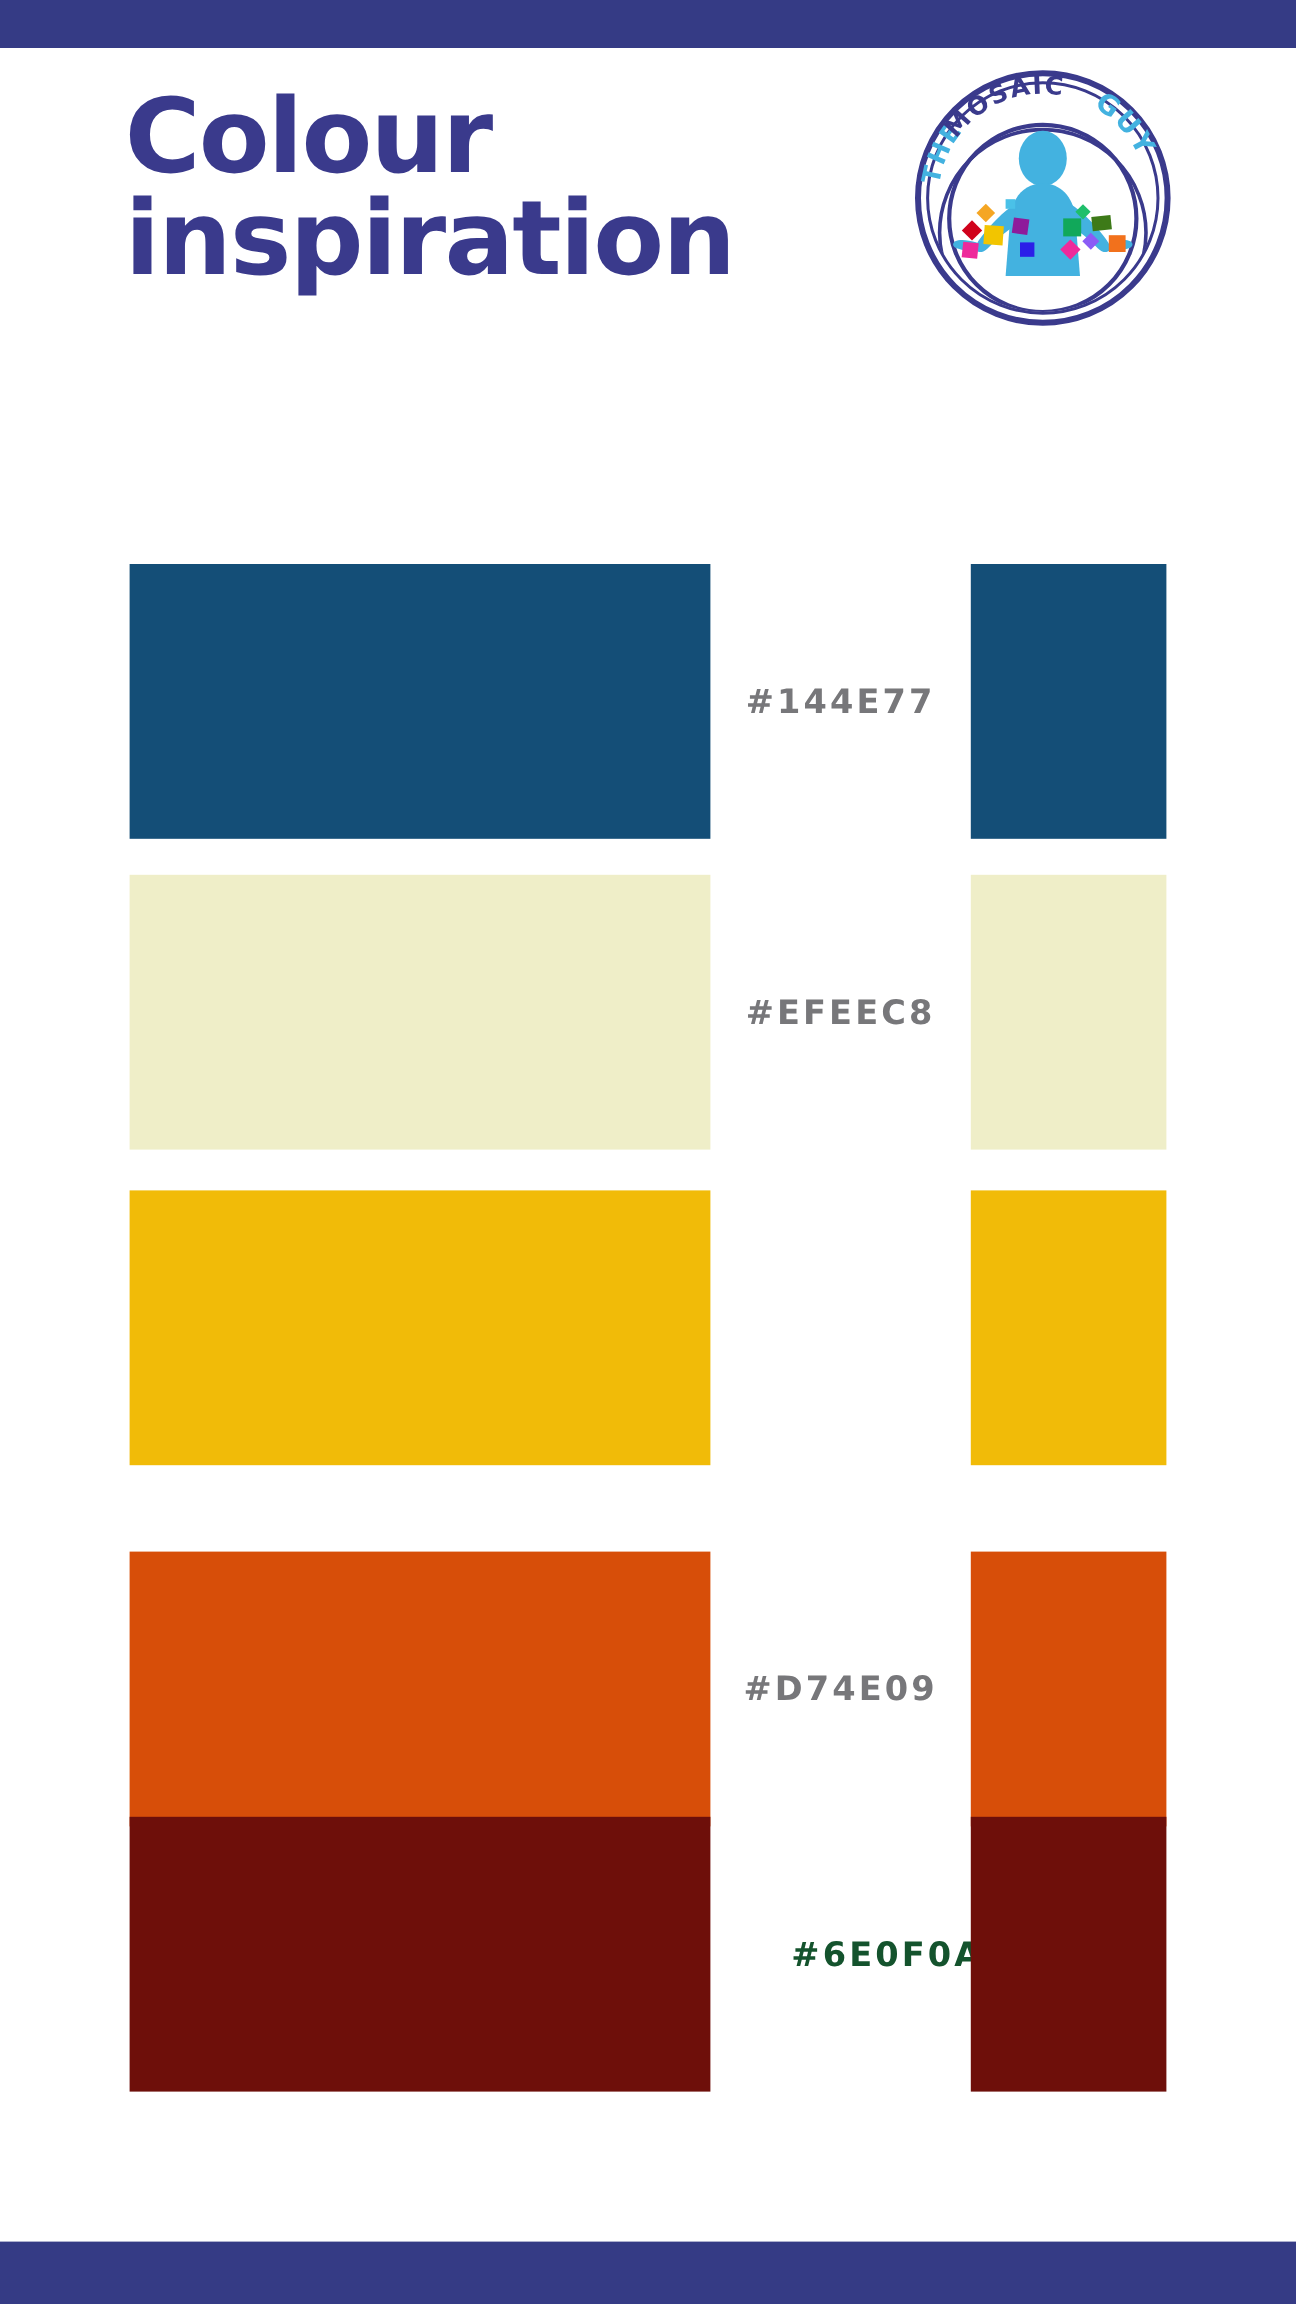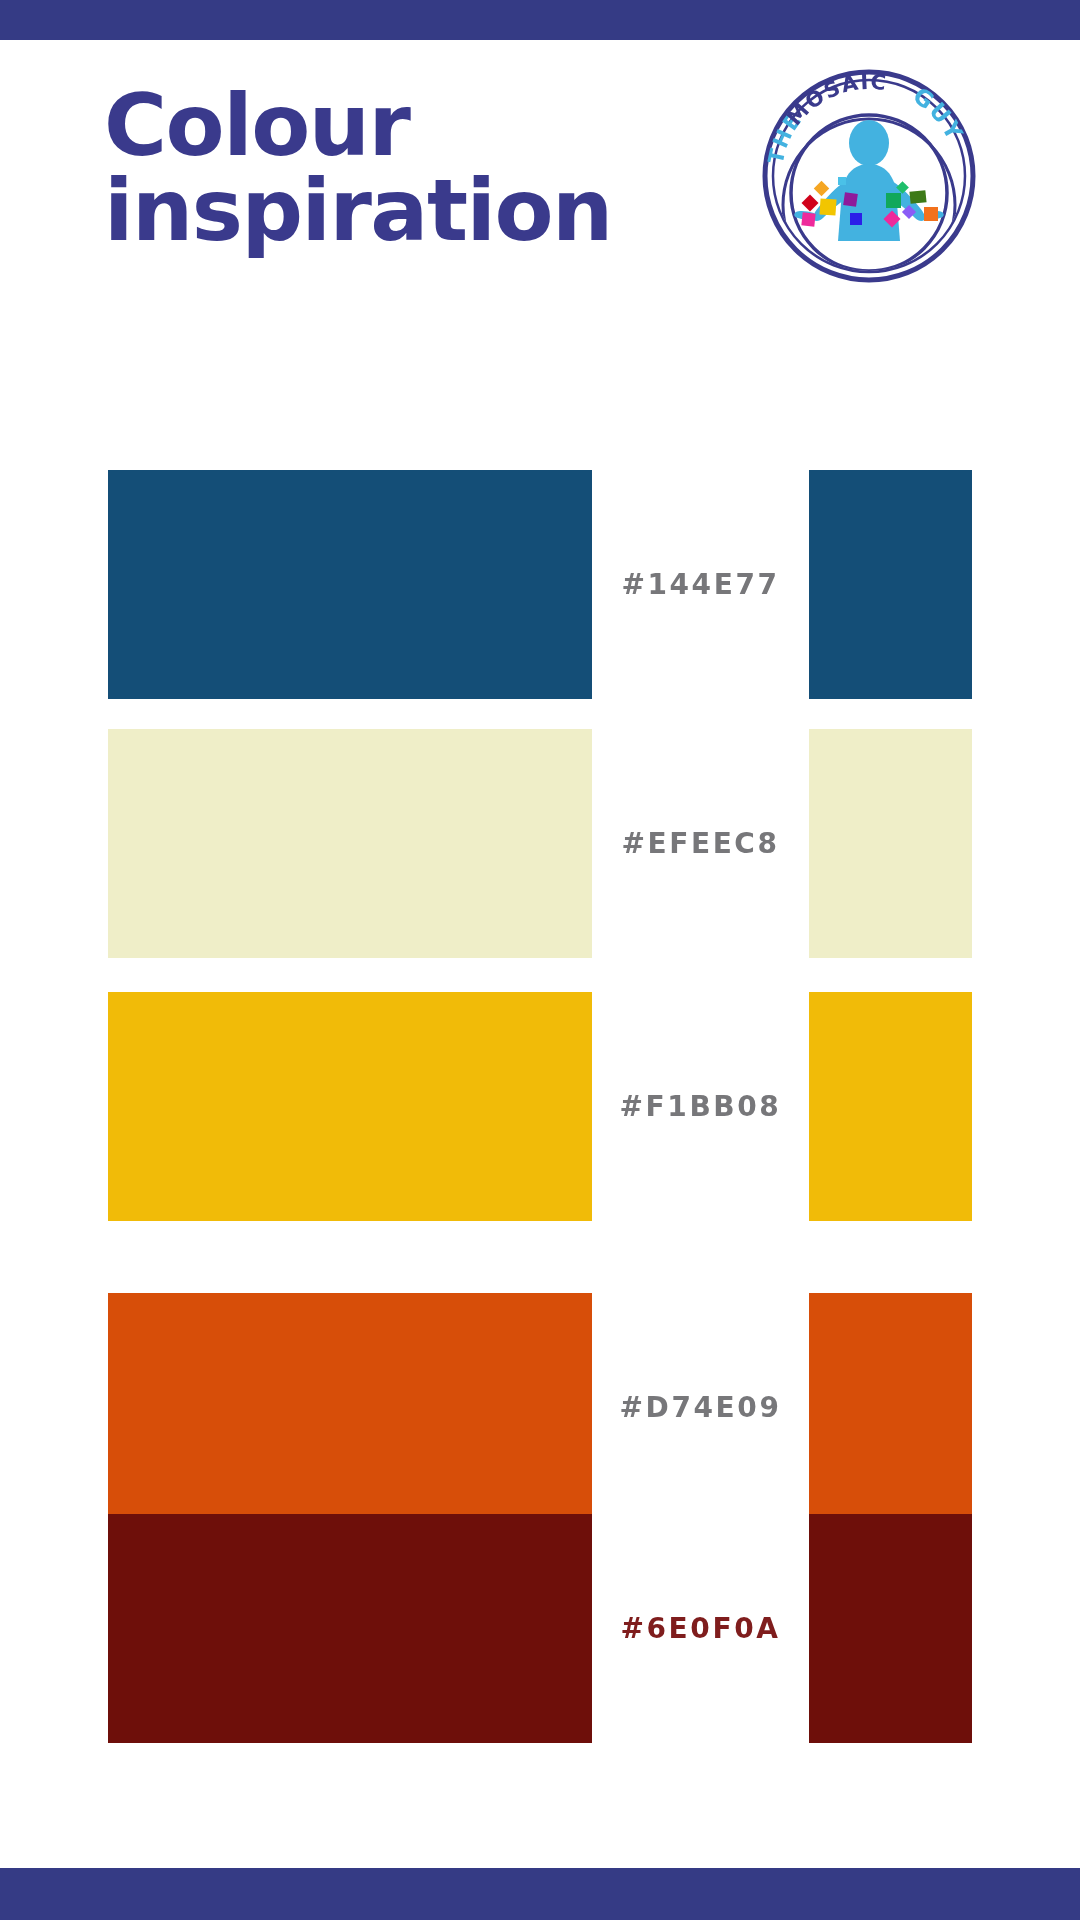--- a/index.html
+++ b/index.html
@@ -21,21 +21,21 @@
     left: 0;
     width: 1080px;
     background: #353B85;
   }
   .bar-top    { top: 0;     height: 40px; }
   .bar-bottom { top: 1868px; height: 52px; }
 
   
   .header {
     position: absolute;
-    top: 39px;
+    top: 28px;
     left: 0;
     width: 876px;
     height: 330px;
   }
 
   .page-title {
     position: absolute;
     left: 104px;
     top: 44px;
     width: 660px;
@@ -205,31 +205,30 @@
   </div>
 
   <div class="swatch-row" style="top:729px">
     <div class="swatch-block-wide" style="background:#EFEEC8"></div>
     <div class="swatch-label" style="color: rgb(119, 119, 122);">#EFEEC8</div>
     <div class="swatch-block-narrow" style="background:#EFEEC8"></div>
   </div>
 
   <div class="swatch-row" style="top:992px">
     <div class="swatch-block-wide" style="background:#F1BB08"></div>
-    <div class="swatch-label" style="color: rgb(119, 119, 122);">#F1BB08</div>
     <div class="swatch-block-narrow" style="background:#F1BB08"></div>
   </div>
 
   <div class="swatch-row" style="top:1293px">
     <div class="swatch-block-wide" style="background:#D74E09"></div>
     <div class="swatch-label" style="color: rgb(119, 119, 122);">#D74E09</div>
     <div class="swatch-block-narrow" style="background:#D74E09"></div>
   </div>
 
   <div class="swatch-row" style="top:1514px">
     <div class="swatch-block-wide" style="background:#6E0F0A"></div>
-    <div class="swatch-label" style="color: #7f1d1d;">#6E0F0A</div>
+    <div class="swatch-label" style="color: #14532d; padding-left: 39px;">#6E0F0A</div>
     <div class="swatch-block-narrow" style="background:#6E0F0A"></div>
   </div>
 
 </div>
 
 <div class="bar bar-bottom" style="background: rgb(53, 59, 133);"></div>
 
 </body></html>

